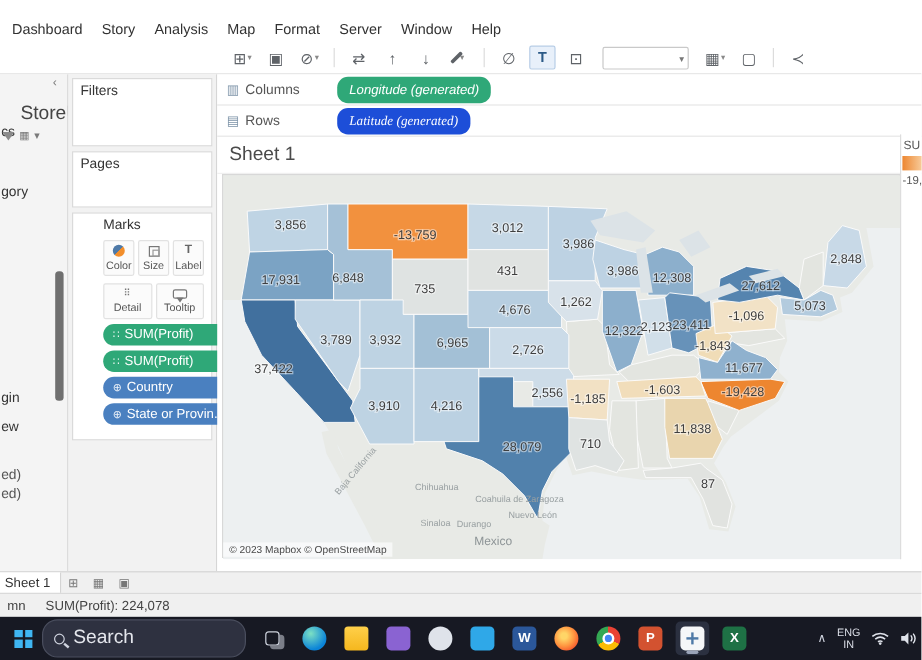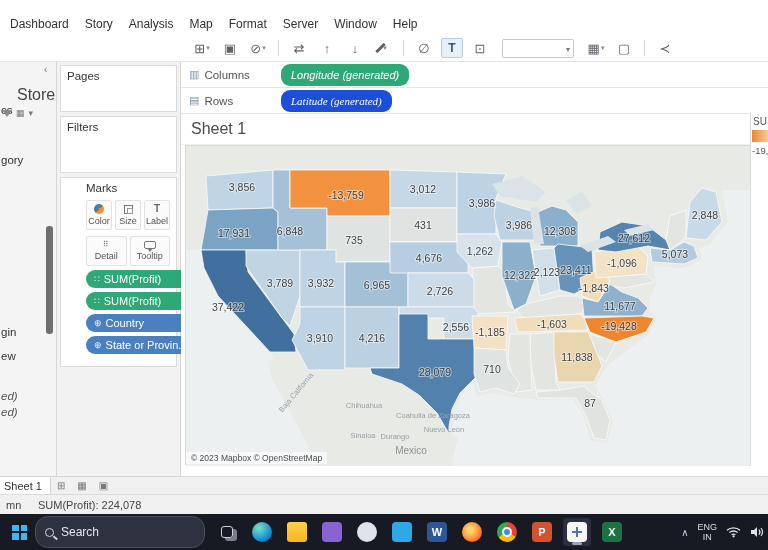--- a/index.html
+++ b/index.html
@@ -30,21 +30,21 @@
   
   #content { position:absolute; left:0; top:62px; width:768px; height:414px; background:#f2f2f2; }
 
   
   #datapane { position:absolute; left:0; top:0; width:57px; height:414px; background:#f4f4f4; border-right:1px solid #d6d6d6; font-size:11.5px; color:#333; overflow:hidden; }
   #datapane .frag { position:absolute; left:1px; white-space:nowrap; }
   #datapane .collapse { position:absolute; left:44px; top:2px; color:#777; font-size:10px; }
   #dp-icons { position:absolute; left:2px; top:46px; color:#7a7a7a; font-size:9px; display:flex; gap:4px; align-items:center; }
   .funnel { width:0; height:0; border-left:5px solid transparent; border-right:5px solid transparent; border-top:7px solid #8a8a8a; display:inline-block; }
   #dp-thumb { position:absolute; left:46px; top:164px; width:7px; height:108px; background:#6f6f6f; border-radius:3px; }
-  .italicfld { font-style:italic; color:#555; }
+  .italicfld { color:#555; }
 
   
   #cardscol { position:absolute; left:57px; top:0; width:124px; height:414px; background:#f2f2f2; border-right:1px solid #d6d6d6; padding:3px 3px; }
   .card { background:#fff; border:1px solid #dadada; margin-bottom:4px; padding:4px 6px; font-size:11.5px; color:#333; }
   .card.pages { height:47px; }
   .card.filters { height:57px; }
   .card.marks { height:190px; padding-bottom:6px;padding-left:25px; }
   .mark-type { margin-top:5px; height:19px; border:1px solid #cfcfcf; border-radius:2px; font-size:11px; color:#333; display:flex; align-items:center; justify-content:space-between; padding:0 5px; background:#fff; }
   .mark-type .car { font-size:7px; color:#888; }
   .mbtn-row { display:flex; gap:3px; margin-top:6px; }
@@ -90,21 +90,21 @@
 
   
   #statusbar { position:absolute; left:0; top:494px; width:768px; height:20px; background:#f0f0f0; border-top:1px solid #dadada; font-size:11px; color:#444; }
   #statusbar .sfrag { position:absolute; left:6px; top:4px; }
   #statusbar .ssum { position:absolute; left:38px; top:4px; }
 
   
   #taskbar { position:absolute; left:0; top:514px; width:768px; height:36px; background:#171923; display:flex; align-items:center; padding-left:12px; gap:8px; }
   .win-logo { width:15px; height:15px; display:grid; grid-template-columns:6.5px 6.5px; grid-template-rows:6.5px 6.5px; gap:2px; }
   .win-logo i { background:#3fb6f2; }
-  #tb-search { width:170px; height:32px; background:#2e3140; border:1px solid #4a4e5e; border-radius:13px; display:flex; align-items:center; gap:7px; padding-left:9px; color:#e4e6ec; font-size:12px; }
+  #tb-search { width:170px; height:32px; background:#2e3140; border:1px solid #4a4e5e; border-radius:13px; display:flex; align-items:center; gap:7px; padding-left:9px; color:#e4e6ec; font-size:16px; }
   .mag { width:9px; height:9px; border:1.5px solid #cfd3de; border-radius:50%; position:relative; flex:0 0 auto; }
   .mag::after { content:""; position:absolute; left:7px; top:8px; width:5px; height:1.5px; background:#cfd3de; transform:rotate(40deg); }
   #tb-apps { display:flex; align-items:center; gap:7px; }
   .tb-app { width:28px; height:28px; display:flex; align-items:center; justify-content:center; border-radius:4px; position:relative; }
   .tb-app .ic { width:20px; height:20px; display:flex; align-items:center; justify-content:center; font-size:11px; font-weight:bold; color:#fff; }
   .tb-app.is-active { background:#2b3040; }
   .tb-app.is-active::after { content:""; position:absolute; bottom:1px; left:9px; width:10px; height:3px; border-radius:2px; background:#9aa3b8; }
   .ic-task-view { border:1.6px solid #cdd2dc; border-radius:3px; width:12px !important; height:12px !important; box-shadow:4px 3px 0 0 rgba(205,210,220,.55); }
   .ic-edge { border-radius:50%; background:radial-gradient(circle at 35% 30%, #7ce0c4, #0b84d8 70%); }
   .ic-file-explorer { border-radius:3px; background:linear-gradient(180deg,#ffd04a,#f5b71e); }
@@ -182,25 +182,25 @@
       <span id="dp-thumb"></span>
 
     <span class="frag" style="top: 92px;">gory</span>
         <span class="frag" style="top: 264px;">gin</span>
         <span class="frag" style="top: 288px;">ew</span>
         <span class="frag italicfld" style="top: 328px;">ed)</span>
         <span class="frag italicfld" style="top: 344px;">ed)</span>
       </div>
 
     <div id="cardscol">
+      <div class="card filters">
+        <span>Filters</span>
+      </div>
       <div class="card pages">
         <span>Pages</span>
-      </div>
-      <div class="card filters">
-        <span>Filters</span>
       </div>
       <div class="card marks">
         <span>Marks</span>
         <div class="mbtn-row">
           <div class="mbtn small">
             <span class="color-dot"></span>
             <span>Color</span>
           </div>
           <div class="mbtn small">
             <span class="size-sq"></span>

